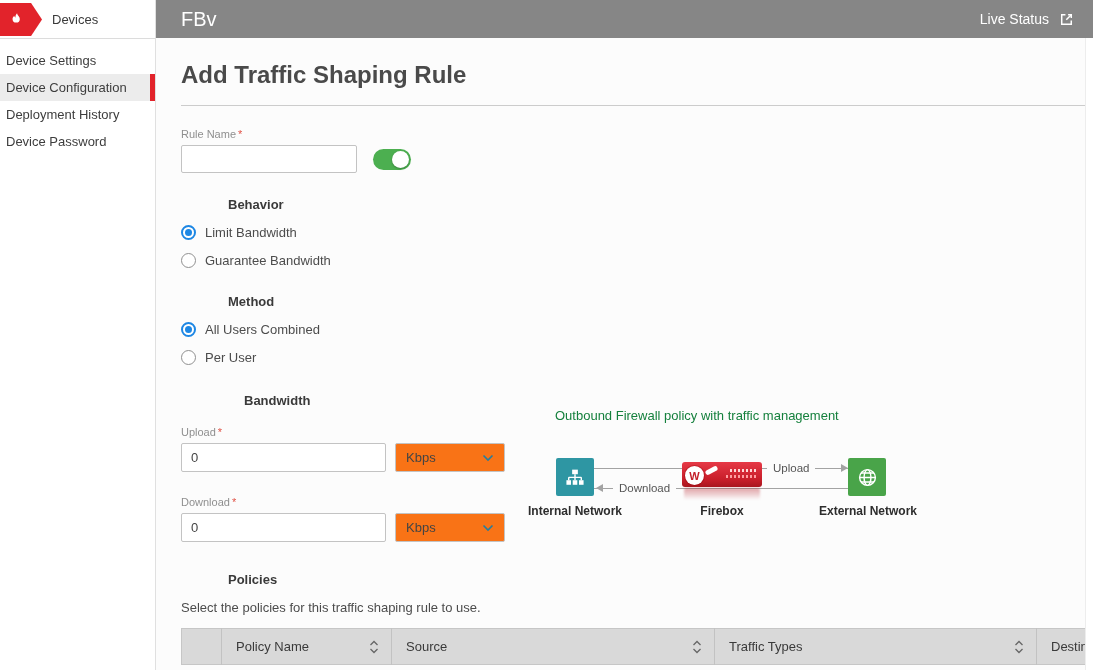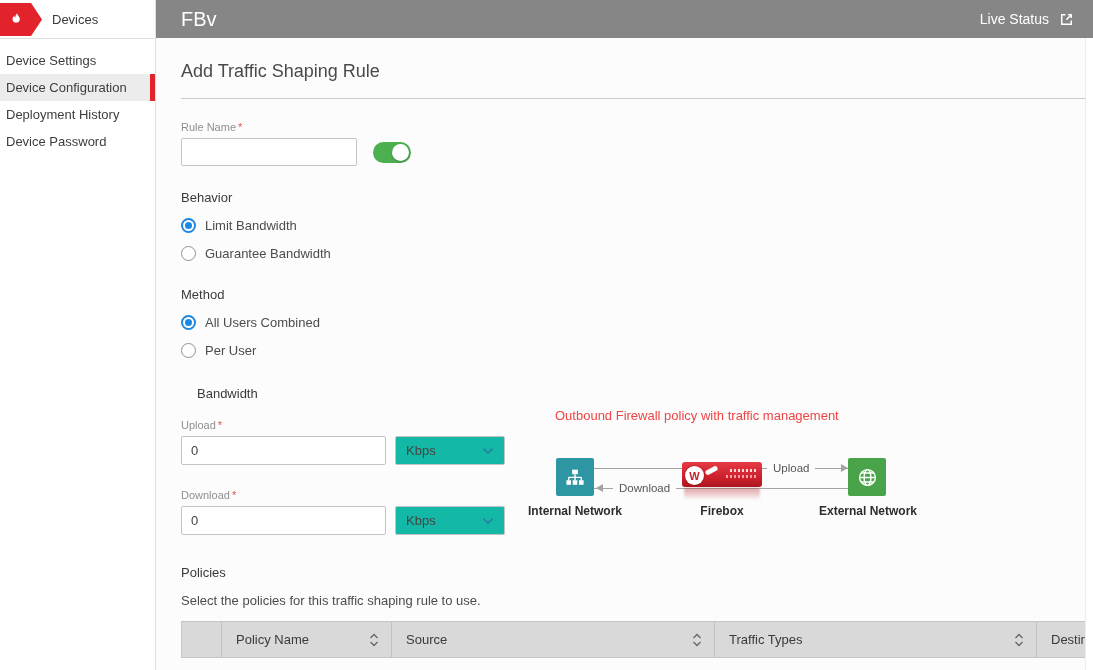--- a/index.html
+++ b/index.html
@@ -20,57 +20,57 @@
   .nav-item.active::after { content:''; position:absolute; right:0; top:0; bottom:0; width:5px; background:#e2232b; }
 
   
   .topbar { position:absolute; left:156px; right:0; top:0; height:38px; background:#868686;
             display:flex; align-items:center; padding:0 18px 0 25px; z-index:2; }
   .topbar-title { color:#fff; font-size:20px; flex:1; }
   .live-status { display:flex; align-items:center; gap:9px; color:#fff; font-size:14px; cursor:pointer; }
 
   
   .content { position:absolute; left:156px; top:38px; right:0; bottom:0; background:#fcfcfc; padding:0 0 0 25px; overflow:hidden; }
-  .page-title { font-size:18px; font-weight:400; color:#4a4a4a; margin-right:8px; padding:23px 0 16px; border-bottom:1px solid #ccc; }
+  .page-title { font-size:24px; font-weight:700; color:#4a4a4a; margin-right:8px; padding:23px 0 16px; border-bottom:1px solid #ccc; }
 
   .small-label { display:block; font-size:11px; color:#8f8f8f; }
   .req { color:#e05347; margin-left:2px; }
 
   .rule-field { margin-top:22px; }
   .rule-row { display:flex; align-items:center; margin-top:5px; }
   .text-input { height:28px; border:1px solid #c3c3c3; border-radius:2px; background:#fff; font-size:13px; color:#444;
                 padding:0 9px; font-family:inherit; outline:none; }
   .rule-input { width:176px; }
   .toggle { width:38px; height:21px; border-radius:11px; background:#4caf50; margin-left:16px; position:relative; cursor:pointer; flex:none; }
   .toggle .knob { position:absolute; right:2px; top:2px; width:17px; height:17px; border-radius:50%; background:#fff;
                   box-shadow:0 1px 2px rgba(0,0,0,.25); }
 
-  .section-heading { font-size:13px; font-weight:400; color:#3a3a3a; }
+  .section-heading { font-size:13px; font-weight:700; color:#3a3a3a;margin-left:47px; }
   .mt-behavior { margin-top:24px; }
   .mt-method { margin-top:26px; }
   .mt-bandwidth { margin-top:28px;padding-left:16px; }
   .mt-policies { margin-top:30px; }
   .section-desc { font-size:13px; color:#4c4c4c; margin-top:13px; }
 
   .radio-row { display:flex; align-items:center; margin-top:13px; cursor:pointer; width:max-content; }
   .radio { width:15px; height:15px; border-radius:50%; border:1px solid #909090; background:#fff; margin-right:9px; position:relative; flex:none; }
   .radio.sel { border:2px solid #1d87e4; }
   .radio.sel::after { content:''; position:absolute; left:2px; top:2px; right:2px; bottom:2px; border-radius:50%; background:#1d87e4; }
   .radio-label { font-size:13px; color:#4c4c4c; }
 
   .bw-label { margin-top:18px; }
   .dl-label { margin-top:24px; }
   .bw-row { display:flex; align-items:center; margin-top:5px; }
   .bw-input { width:205px; height:29px; }
-  .select { width:110px; height:29px; border:1px solid #c3c3c3; border-radius:2px; background:#14b8a6; margin-left:9px;
+  .select { width:110px; height:29px; border:1px solid #c3c3c3; border-radius:2px; background:#f97316; margin-left:9px;
             display:flex; align-items:center; justify-content:space-between; padding:0 10px; font-size:13px; color:#444; cursor:pointer; }
 
   
   .diagram { position:absolute; left:399px; top:370px; width:385px; height:130px; z-index:1; }
-  .diagram-caption { position:absolute; left:0; top:0; font-size:13px; color:#ef4444; }
+  .diagram-caption { position:absolute; left:0; top:0; font-size:13px; color:#15803d; }
   .conn { position:absolute; height:1px; background:#a3a3a3; }
   .conn-top { left:39px; top:60px; width:254px; }
   .conn-bottom { left:39px; top:80px; width:254px; }
   .arrow-right { position:absolute; left:286px; top:56px; width:0; height:0;
                  border-left:7px solid #a3a3a3; border-top:4.5px solid transparent; border-bottom:4.5px solid transparent; }
   .arrow-left { position:absolute; left:41px; top:76px; width:0; height:0;
                 border-right:7px solid #a3a3a3; border-top:4.5px solid transparent; border-bottom:4.5px solid transparent; }
   .conn-label { position:absolute; background:#fcfcfc; padding:0 6px; font-size:11.5px; color:#555; line-height:14px; z-index:2; }
   .label-upload { left:212px; top:53px; }
   .label-download { left:58px; top:73px; }

